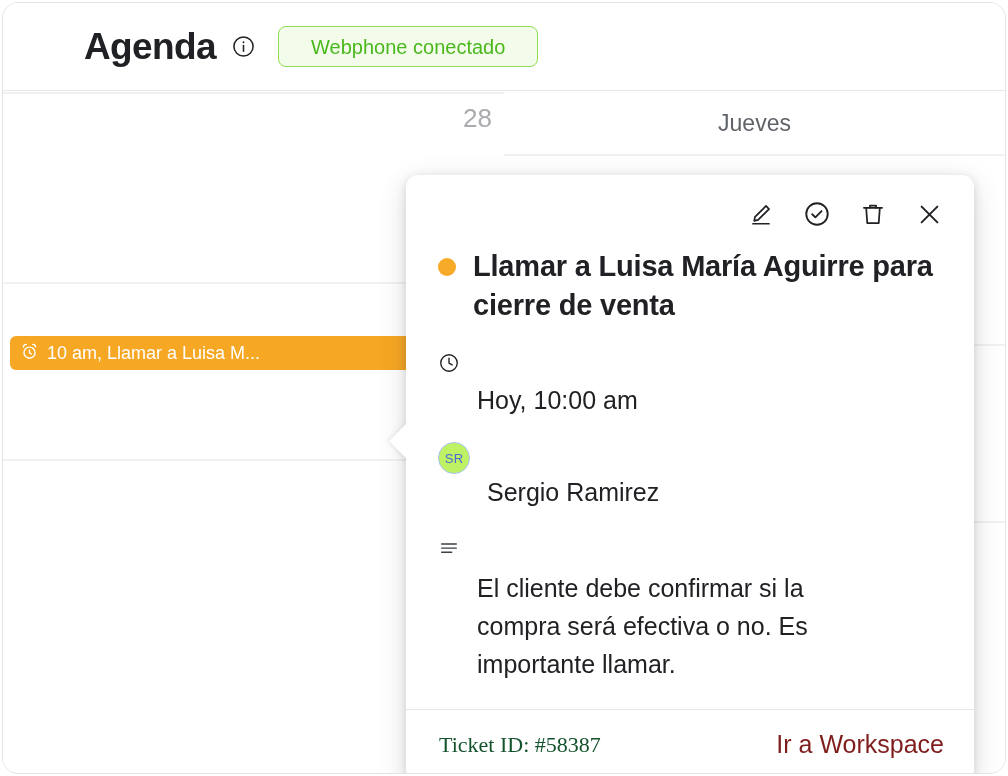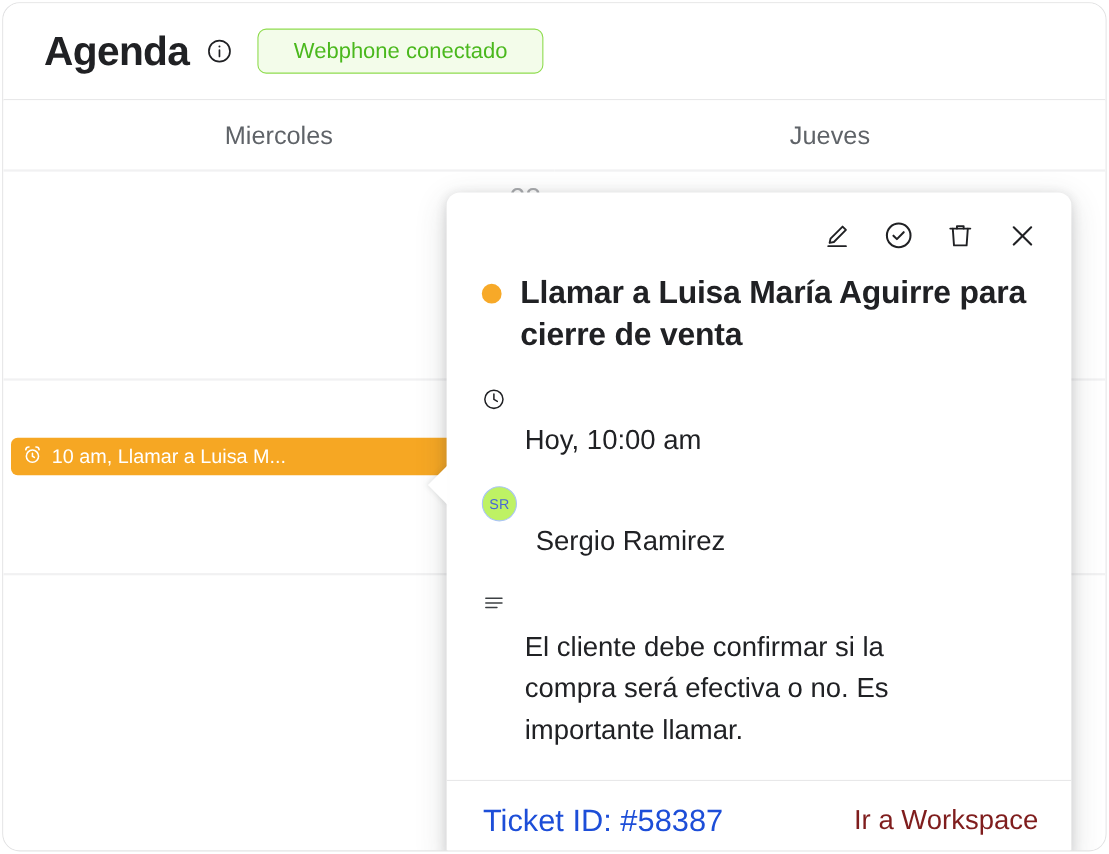--- a/index.html
+++ b/index.html
@@ -50,20 +50,21 @@
   }
 
   .page-title {
     font-size: 37px;
     font-weight: 700;
     color: #202124;
     letter-spacing: -0.6px;
     line-height: 1;
     margin-right: 16px;
     white-space: nowrap;
+    margin-left: 44px;
   }
 
   .info-icon {
     width: 23px;
     height: 23px;
     flex: 0 0 auto;
     display: block;
     margin-right: 23px;
   }
 
@@ -273,23 +274,24 @@
   }
 
   .pop-footer {
     border-top: 1px solid #e8e8e9;
     padding: 22px 30px 24px 33px;
     display: flex;
     align-items: center;
     justify-content: space-between;
   }
   .ticket-id {
-    font-size: 28px;
-    color: #1d4ed8;
-    line-height: 1;
+    font-size: 22px;
+    color: #14532d;
+    line-height: 1;
+    font-family: Liberation Serif, serif;
   }
   .workspace-link {
     font-size: 25px;
     color: #7f1d1d;
     line-height: 1;
     cursor: pointer;
     text-decoration: none;
   }
 </style>
 </head>
@@ -309,21 +311,20 @@
         </svg>
       </span>
 
       <div class="status-badge">Webphone conectado</div>
     </div>
 
     <div class="calendar">
       <div class="cal-cols">
 
         <div class="cal-col">
-          <div class="col-head">Miercoles</div>
 
           <div class="day-cell row1">
             <div class="day-num muted">28</div>
           </div>
 
           <div class="day-cell row2">
             <div class="day-num">04</div>
 
             <div class="event-chip">
               <span class="chip-icon">

